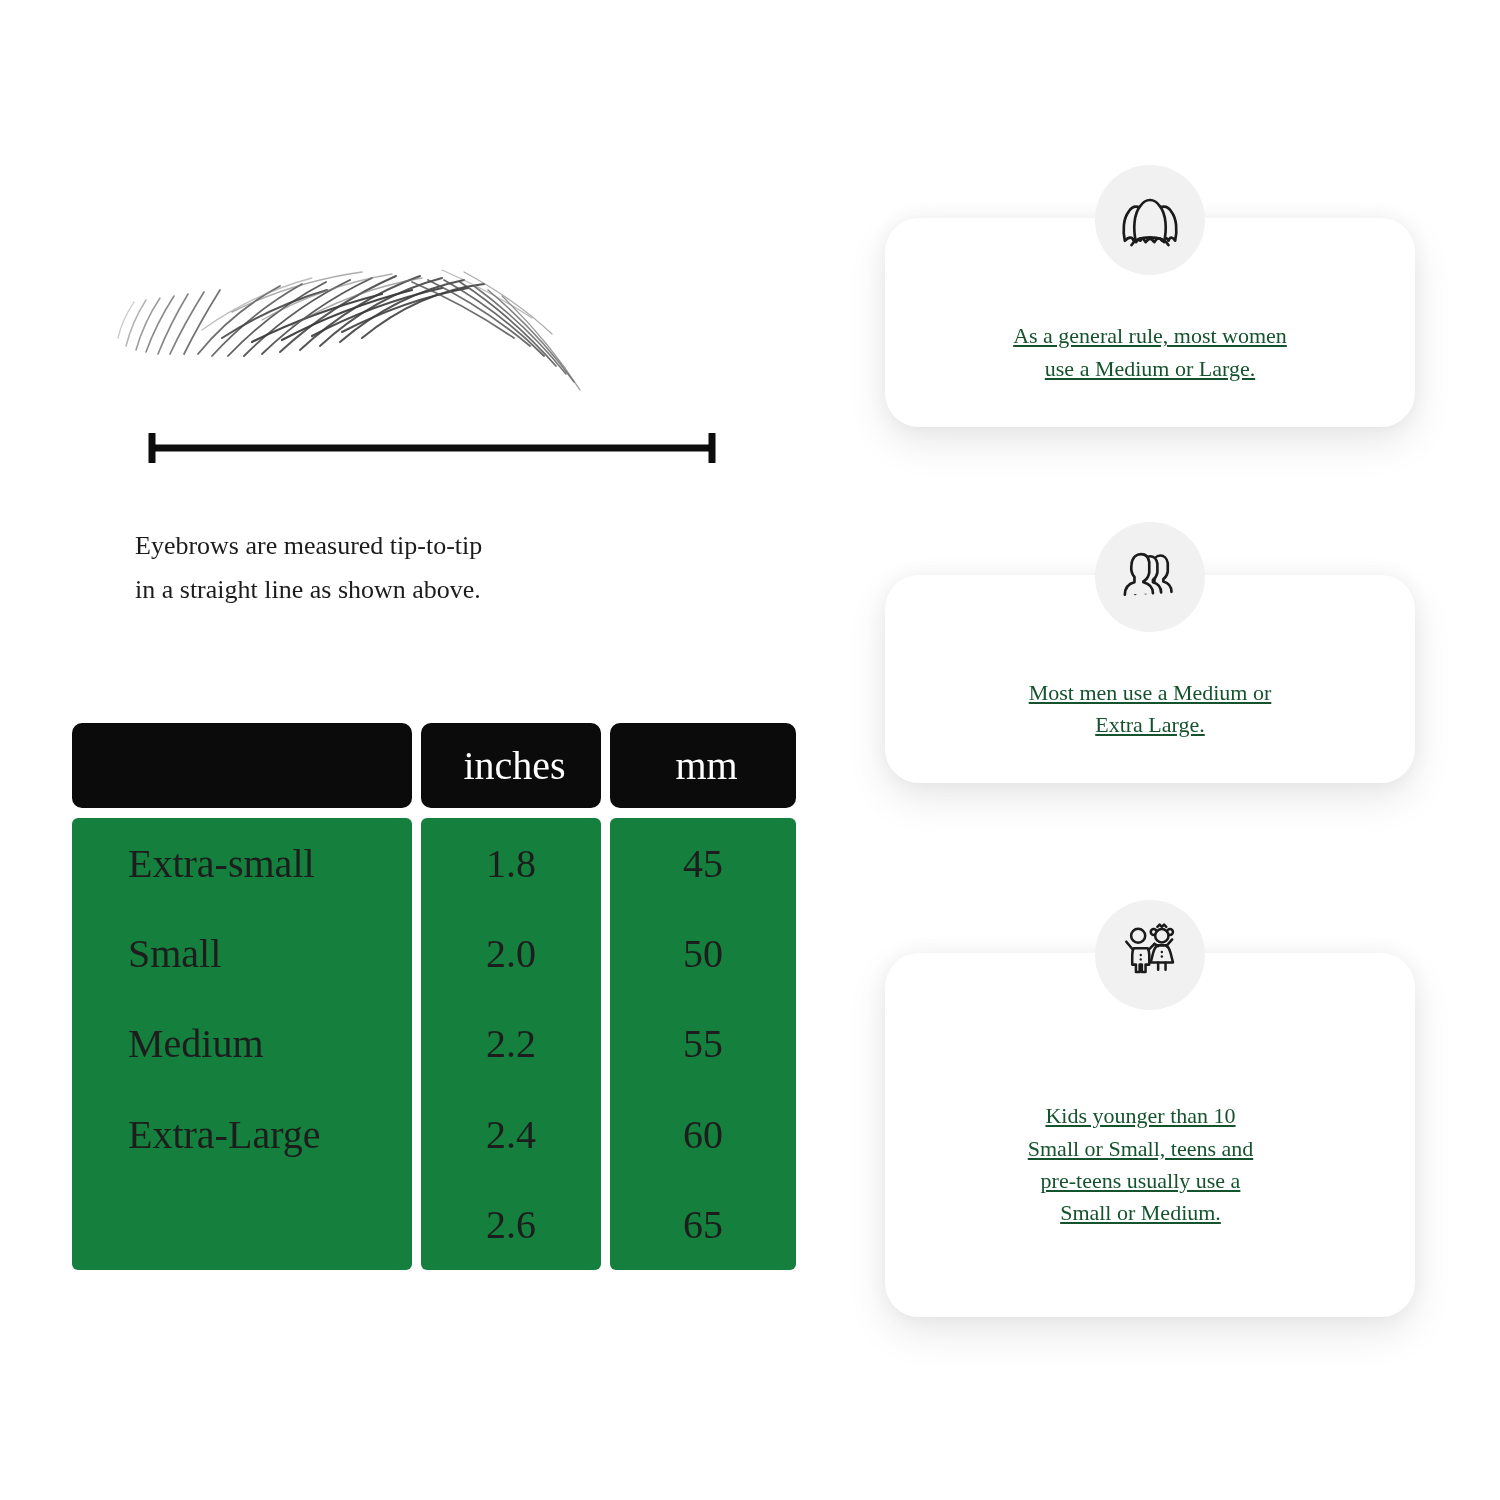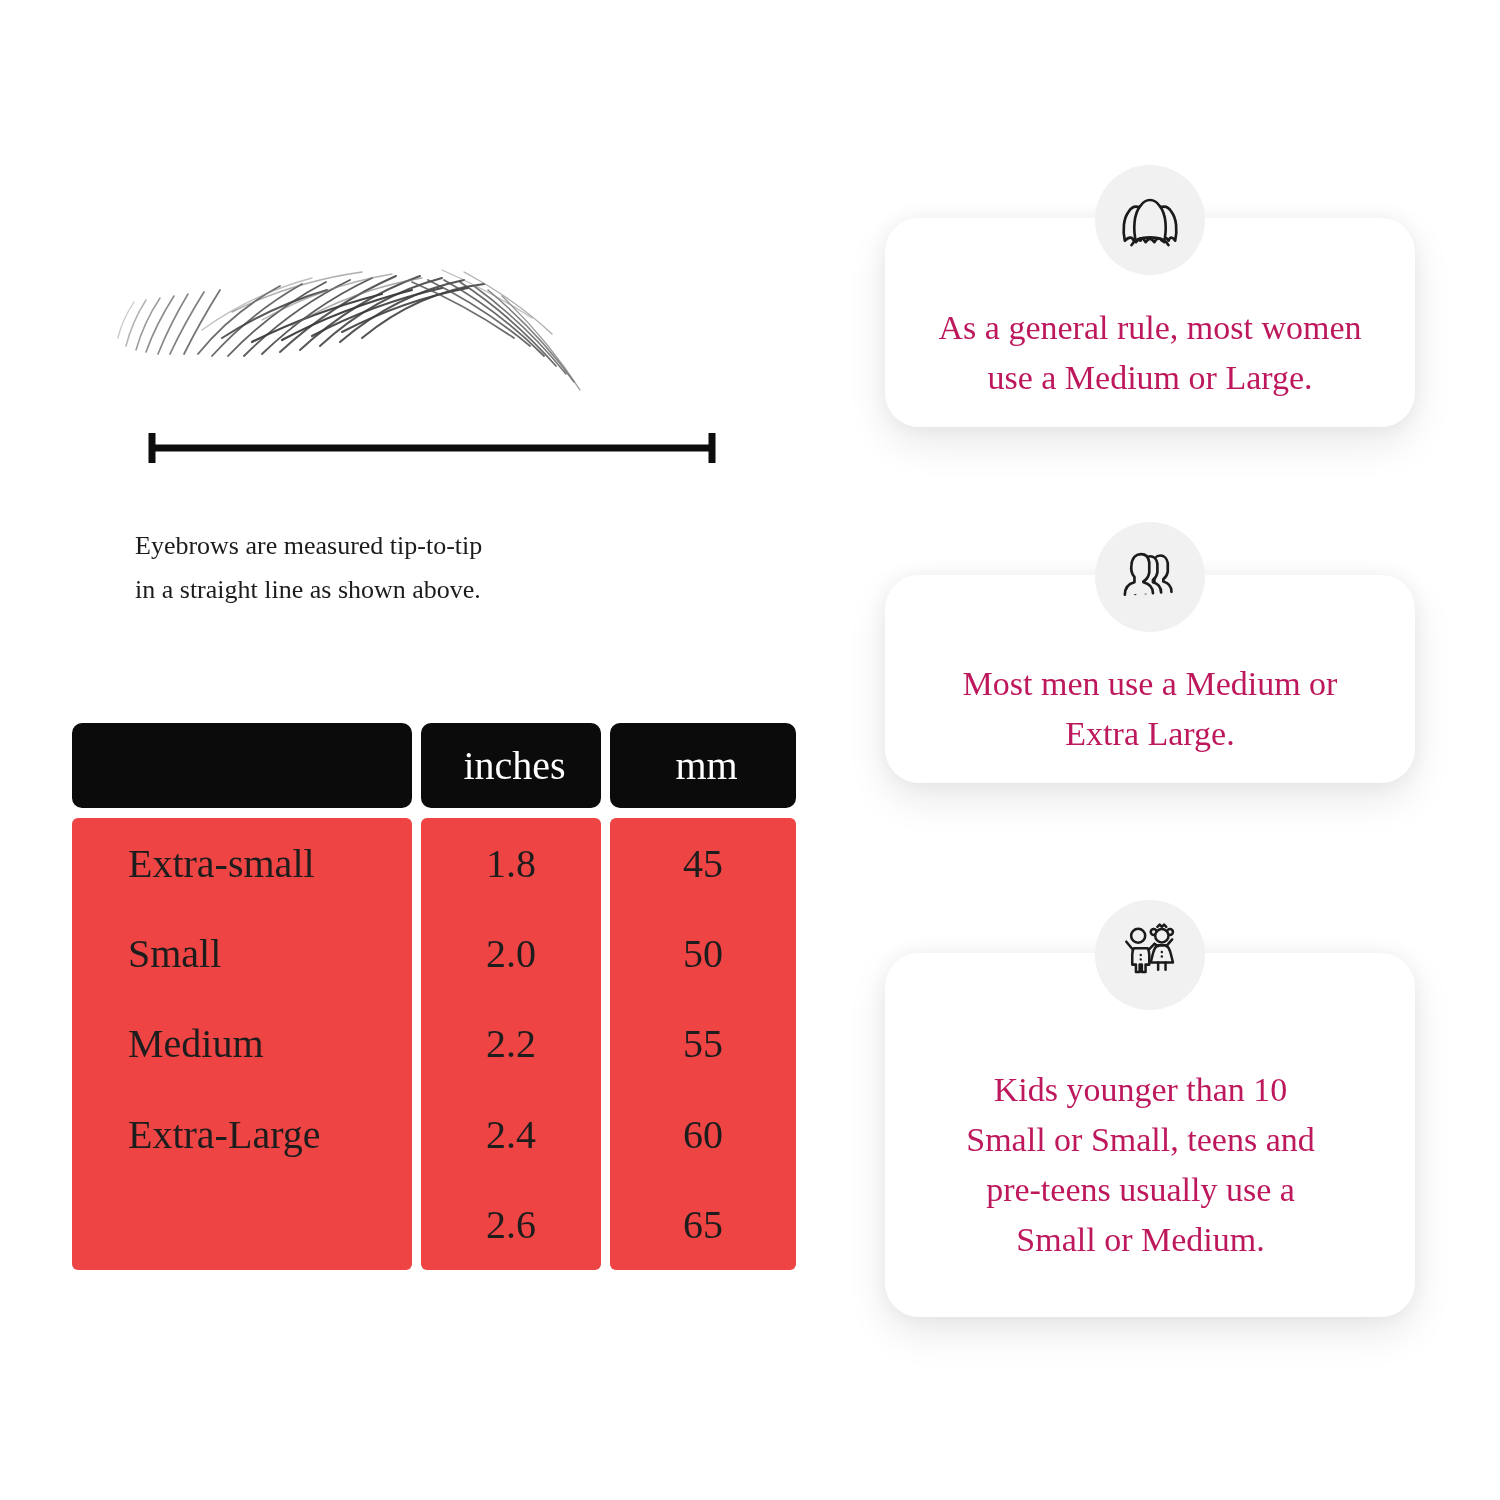--- a/index.html
+++ b/index.html
@@ -23,21 +23,21 @@
     display:grid; grid-template-columns:340px 180px 186px; column-gap:9px;
   }
   .th {
     height:85px; background:#0b0b0b; color:#ffffff; border-radius:10px;
     display:flex; align-items:center; justify-content:center;
     font-size:40px;
     padding-left:7px;
   }
   .tbody-grid { margin-top:10px; }
   .tcol {
-    background:#ef4444; border-radius:6px; height:452px;
+    background:#15803d; border-radius:6px; height:452px;
     display:grid; grid-template-rows:repeat(5,1fr);
   }
   .tcell { display:flex; align-items:center; font-size:40px; color:#1d1d1d; }
   .tcell.label { padding-left:56px; justify-content:flex-start; }
   .tcell.value { justify-content:center; }
   
   .card {
     position:absolute; left:885px; width:530px; box-sizing:border-box;
     background:#ffffff; border-radius:34px;
     box-shadow:0 0 20px rgba(0,0,0,.05), 0 16px 40px rgba(0,0,0,.09);
@@ -46,21 +46,21 @@
   }
   .card-1 { top:218px; height:209px; }
   .card-2 { top:575px; height:208px; }
   .card-3 { top:953px; height:364px;padding-left:9px; }
   .icon-circle {
     position:absolute; top:-53px; left:50%; transform:translateX(-50%);
     width:110px; height:110px; border-radius:50%; background:#f1f1f1;
     display:flex; align-items:center; justify-content:center;
   }
   .icon-circle svg { width:74px; height:74px; }
-  .card-text { font-size:34px; line-height:1.47; color:#be185d; }
+  .card-text { font-size:22px; line-height:1.47; color:#14532d;text-decoration:underline; }
   .card-text span { display:block; }
 </style>
 </head>
 <body>
 
 <div class="canvas">
 
   <svg class="eyebrow-svg" viewBox="0 0 486 166" aria-hidden="true">
     <g fill="none" stroke-linecap="round">
 

